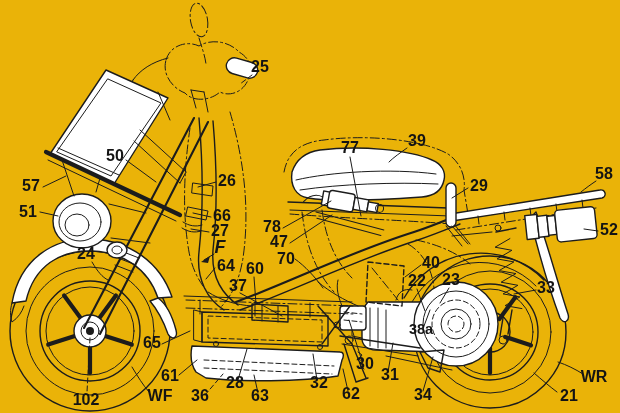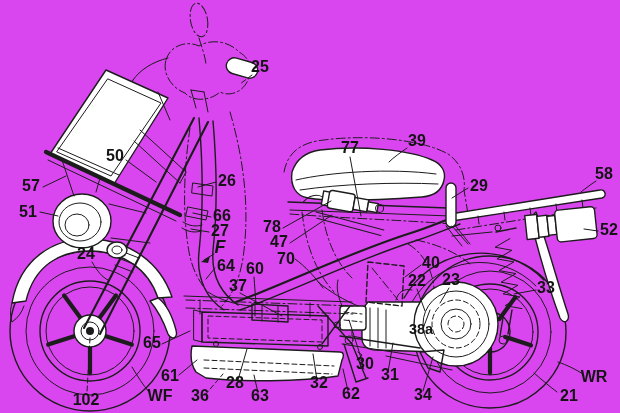--- a/index.html
+++ b/index.html
@@ -1,16 +1,16 @@
 <!DOCTYPE html>
 <html><head>
 <meta charset="utf-8">
 <style>
   html,body{margin:0;padding:0;background:#ffffff;}
-  .stage{position:relative;width:620px;height:413px;background:#d946ef;overflow:hidden;text-align:center;}
+  .stage{position:relative;width:620px;height:413px;background:#eab308;overflow:hidden;text-align:center;}
   svg{position:absolute;left:0;top:0;}
   svg .ln{fill:none;stroke:#1c1c1c;stroke-width:1.4;stroke-linecap:round;stroke-linejoin:round;}
   svg .thin{stroke-width:1;}
   svg .thick{stroke-width:2.1;}
   svg .heavy{stroke-width:4.2;}
   svg .spoke{stroke-width:4.2;}
   svg .dash{stroke-dasharray:5 3;}
   svg .dashdot{stroke-dasharray:9 3 2 3;}
   svg .wfill{fill:#ffffff;}
   svg .dk{fill:#1c1c1c;stroke:none;}

